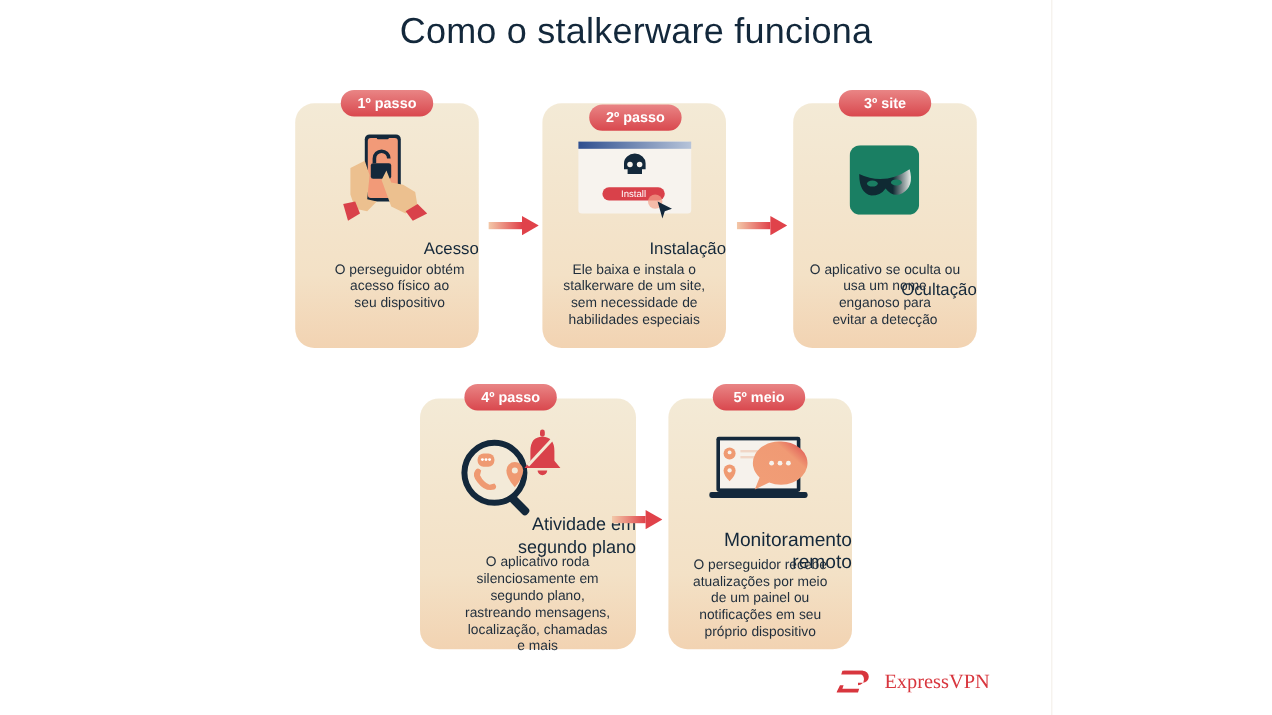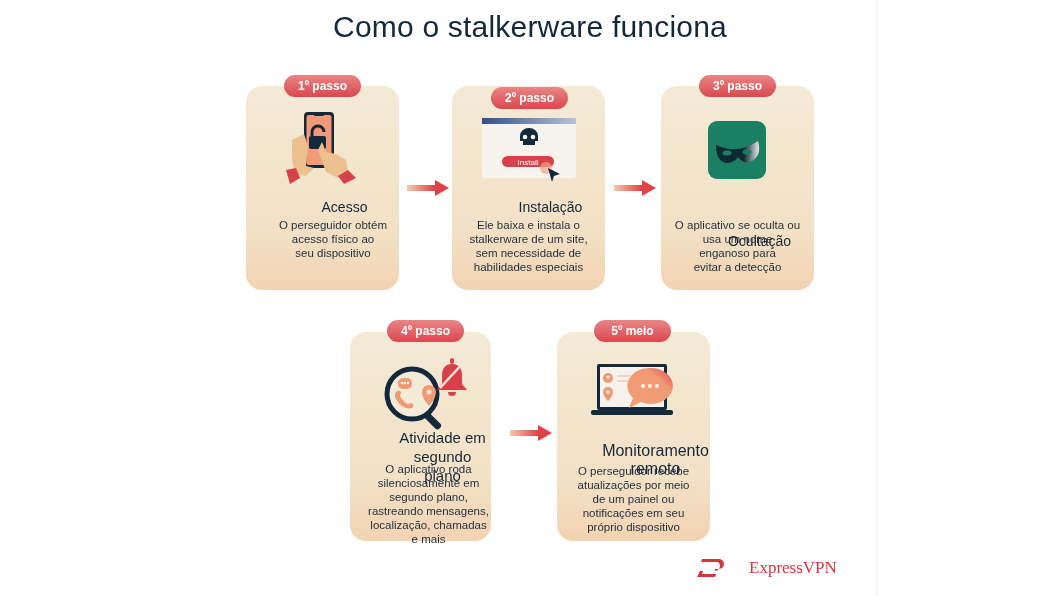--- a/index.html
+++ b/index.html
@@ -2,25 +2,25 @@
 <html><head>
 <meta charset="utf-8">
 <style>
   * { box-sizing: border-box; margin: 0; padding: 0; }
   html, body { width: 1060px; height: 596px; background: #ffffff; overflow: hidden; }
   body { position: relative; font-family: "Liberation Sans", "DejaVu Sans", sans-serif; color: #14283a; }
   .right-edge { position: absolute; left: 876px; top: 0; width: 1px; height: 596px; background: #f4f1ea; }
   .title { position: absolute; left: 0; width: 1060px; top: 10px; text-align: center; font-size: 30px; font-weight: 400; color: #13283b; letter-spacing: 0.2px; }
   .card { position: absolute; border-radius: 16px; background: linear-gradient(180deg, #f3ead6 0%, #f3e1c6 70%, #f2d3b2 100%); }
   .badge { position: absolute; height: 22px; border-radius: 11px; background: linear-gradient(180deg, #e98585 0%, #d9484e 100%); color: #ffffff; font-size: 12px; font-weight: 700; text-align: center; line-height: 22px; }
-  .card-title { position: absolute; left: 0; width: 100%; text-align: center; font-size: 14px; color: #14283a; line-height: 18px; padding-left: 44px; }
+  .card-title { position: absolute; left: 0; width: 100%; text-align: right; font-size: 14px; color: #14283a; line-height: 18px; padding-left: 44px; }
   .card-desc { position: absolute; left: 0; width: 100%; text-align: center; font-size: 11.5px; color: #1f2d3b; line-height: 14px; white-space: pre-line; }
   .arrow { position: absolute; height: 16px; }
   .icon { position: absolute; }
-  .logo { position: absolute; left: 697px; top: 558px; display: flex; align-items: center; gap: 24px; }
+  .logo { position: absolute; left: 697px; top: 558px; display: flex; align-items: center; gap: 12px; }
   .logo-text { font-family: "Liberation Serif", "DejaVu Serif", serif; font-size: 17px; color: #d8363e; font-weight: 400; }
 </style>
 </head>
 <body>
 
 <div class="right-edge"></div>
 
 <h1 class="title">Como o stalkerware funciona</h1>
 
 <svg width="0" height="0" style="position:absolute">
@@ -101,23 +101,23 @@
     <path d="M8 24 Q29 34 50 20 Q54 34 44 40 Q36 44 30 36 Q26 42 18 42 Q8 40 8 24 Z" fill="url(#maskShine)"></path>
     <ellipse cx="19" cy="32" rx="4.5" ry="2.5" fill="#1a7f63"></ellipse>
     <ellipse cx="39" cy="31" rx="4.5" ry="2.5" fill="#1a7f63"></ellipse>
   </svg>
   <div class="card-title" style="top:116px;margin-top:30px;">Ocultação</div>
   <div class="card-desc" style="top:132px;text-align:center;">O aplicativo se oculta ou
 usa um nome
 enganoso para
 evitar a detecção</div>
 </div>
-<div class="badge" style="left:699px; top:75px; width:77px;">3º passo</div>
+<div class="badge" style="left:699px; top:75px; width:77px;">3º site</div>
 
-<div class="card" style="left:350px; top:332px; width:141px; height:209px;">
+<div class="card" style="left:350px; top:332px; width:180px; height:209px;">
   <svg class="icon" style="left:28px; top:22px;" width="100" height="78" viewBox="0 0 100 78">
     <circle cx="34" cy="40" r="25" fill="#f3ead8" stroke="#13283b" stroke-width="5"></circle>
     <rect x="50" y="58" width="7" height="20" rx="3" fill="#13283b" transform="rotate(-45 53 66)"></rect>
     <rect x="20" y="24" width="14" height="11" rx="5" fill="#ef9a72"></rect>
     <circle cx="24" cy="29" r="1.2" fill="#fff"></circle>
       <circle cx="27" cy="29" r="1.2" fill="#fff"></circle>
       <circle cx="30" cy="29" r="1.2" fill="#fff"></circle>
     <path d="M18 38 q2 -3 5 0 l-1 4 q3 6 8 8 l4 -1 q3 3 0 5 q-8 2 -14 -6 q-5 -6 -2 -10 z" fill="#ef9a72"></path>
     <path d="M44 38 a7 7 0 0 1 14 0 q0 6 -7 14 q-7 -8 -7 -14 z" fill="#ef9a72"></path>
     <circle cx="51" cy="38" r="2.5" fill="#f3ead8"></circle>

